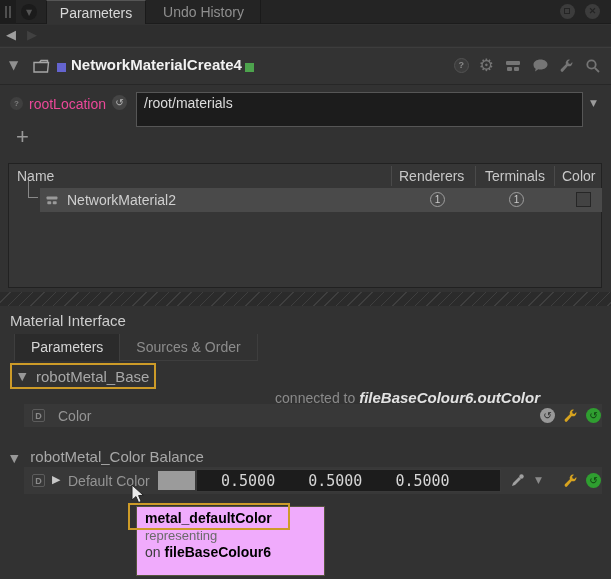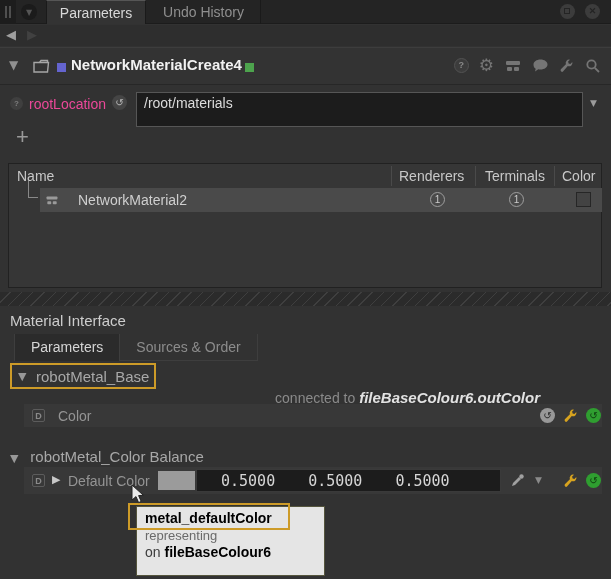--- a/index.html
+++ b/index.html
@@ -75,21 +75,21 @@
   .d-badge { width:13px; height:13px; border:1px solid #5c5c5c; border-radius:2px; color:#8a8a8a;
              font-size:9px; font-weight:bold; text-align:center; line-height:12px; }
   .p-label { color:#949494; font-size:14px; }
   .revert-lt { width:15px; height:15px; border-radius:50%; background:#989898; color:#2a2a2a;
                font-size:10px; text-align:center; line-height:15px; }
   .green-toggle { width:15px; height:15px; border-radius:50%; background:#2f9e30; color:#0f3d10;
                   font-size:10px; text-align:center; line-height:15px; }
   .mono { font-family: "DejaVu Sans Mono", monospace; }
 
   
-  .tooltip { left:136px; top:506px; width:189px; height:70px; background:#e5e5e5;
+  .tooltip { left:136px; top:506px; width:189px; height:70px; background:#f0abfc;
              border:1px solid #55553d; color:#000; padding:3px 8px; font-size:14px; line-height:17px; }
   .tt-gray { color:#6a6a6a; }
 </style>
 </head>
 <body>
 
 <div class="abs topbar">
   <div class="abs drag-handle">
       <span style="left:5px"></span>
       <span style="left:9px"></span>
@@ -155,21 +155,21 @@
     <span class="vsep" style="left:466px;"></span>
     <span class="vsep" style="left:545px;"></span>
   </div>
   <div class="trow">
     <div class="branch"></div>
     <svg class="abs" style="left:5px;top:6px;" width="14" height="12" viewBox="0 0 18 15">
         <rect x="2" y="3" width="14" height="4" rx="1" fill="#9a9a9a"></rect>
         <rect x="3" y="9" width="5" height="4" rx="1" fill="#9a9a9a"></rect>
         <rect x="10" y="9" width="5" height="4" rx="1" fill="#9a9a9a"></rect>
       </svg>
-    <span class="abs" style="left:38px;top:4px;color:#cfcfcf;">NetworkMaterial2</span>
+    <span class="abs" style="left:27px;top:4px;color:#cfcfcf;">NetworkMaterial2</span>
     <span class="count-badge" style="left:390px;">1</span>
     <span class="count-badge" style="left:469px;">1</span>
     <span class="color-checkbox"></span>
   </div>
 </div>
 
 <div class="abs splitter"></div>
 
 <div class="abs mi-title">Material Interface</div>
 

